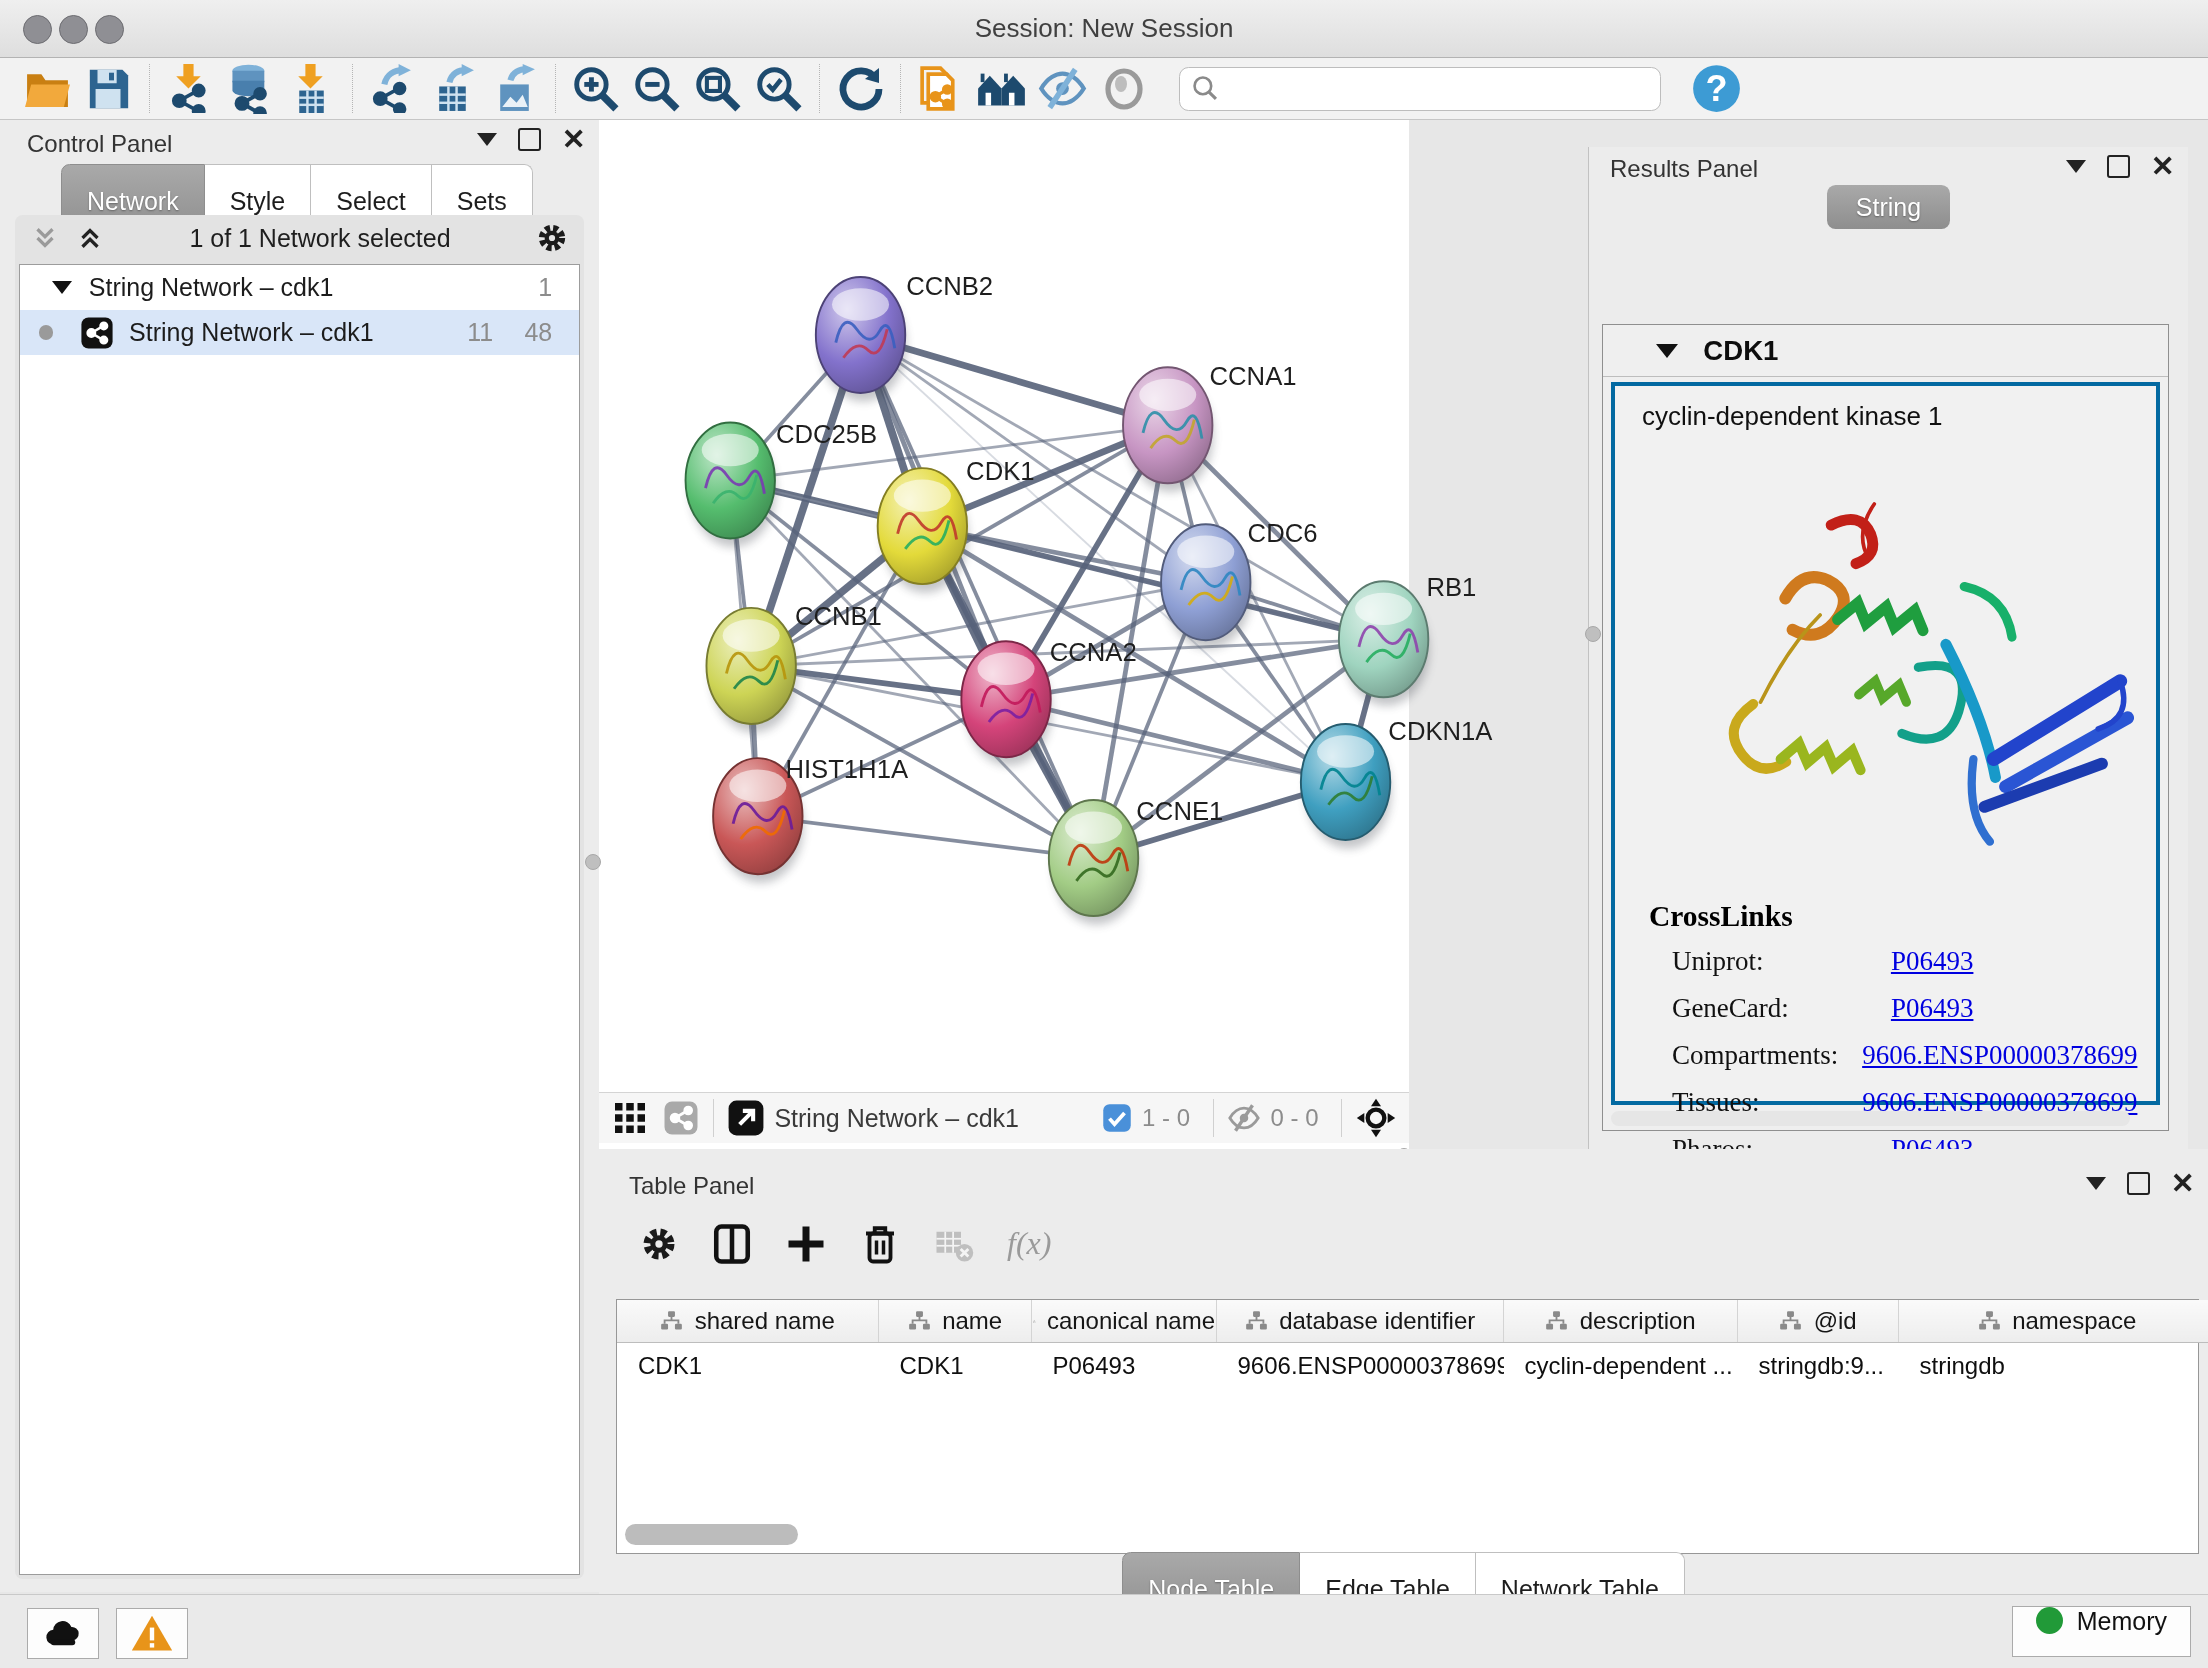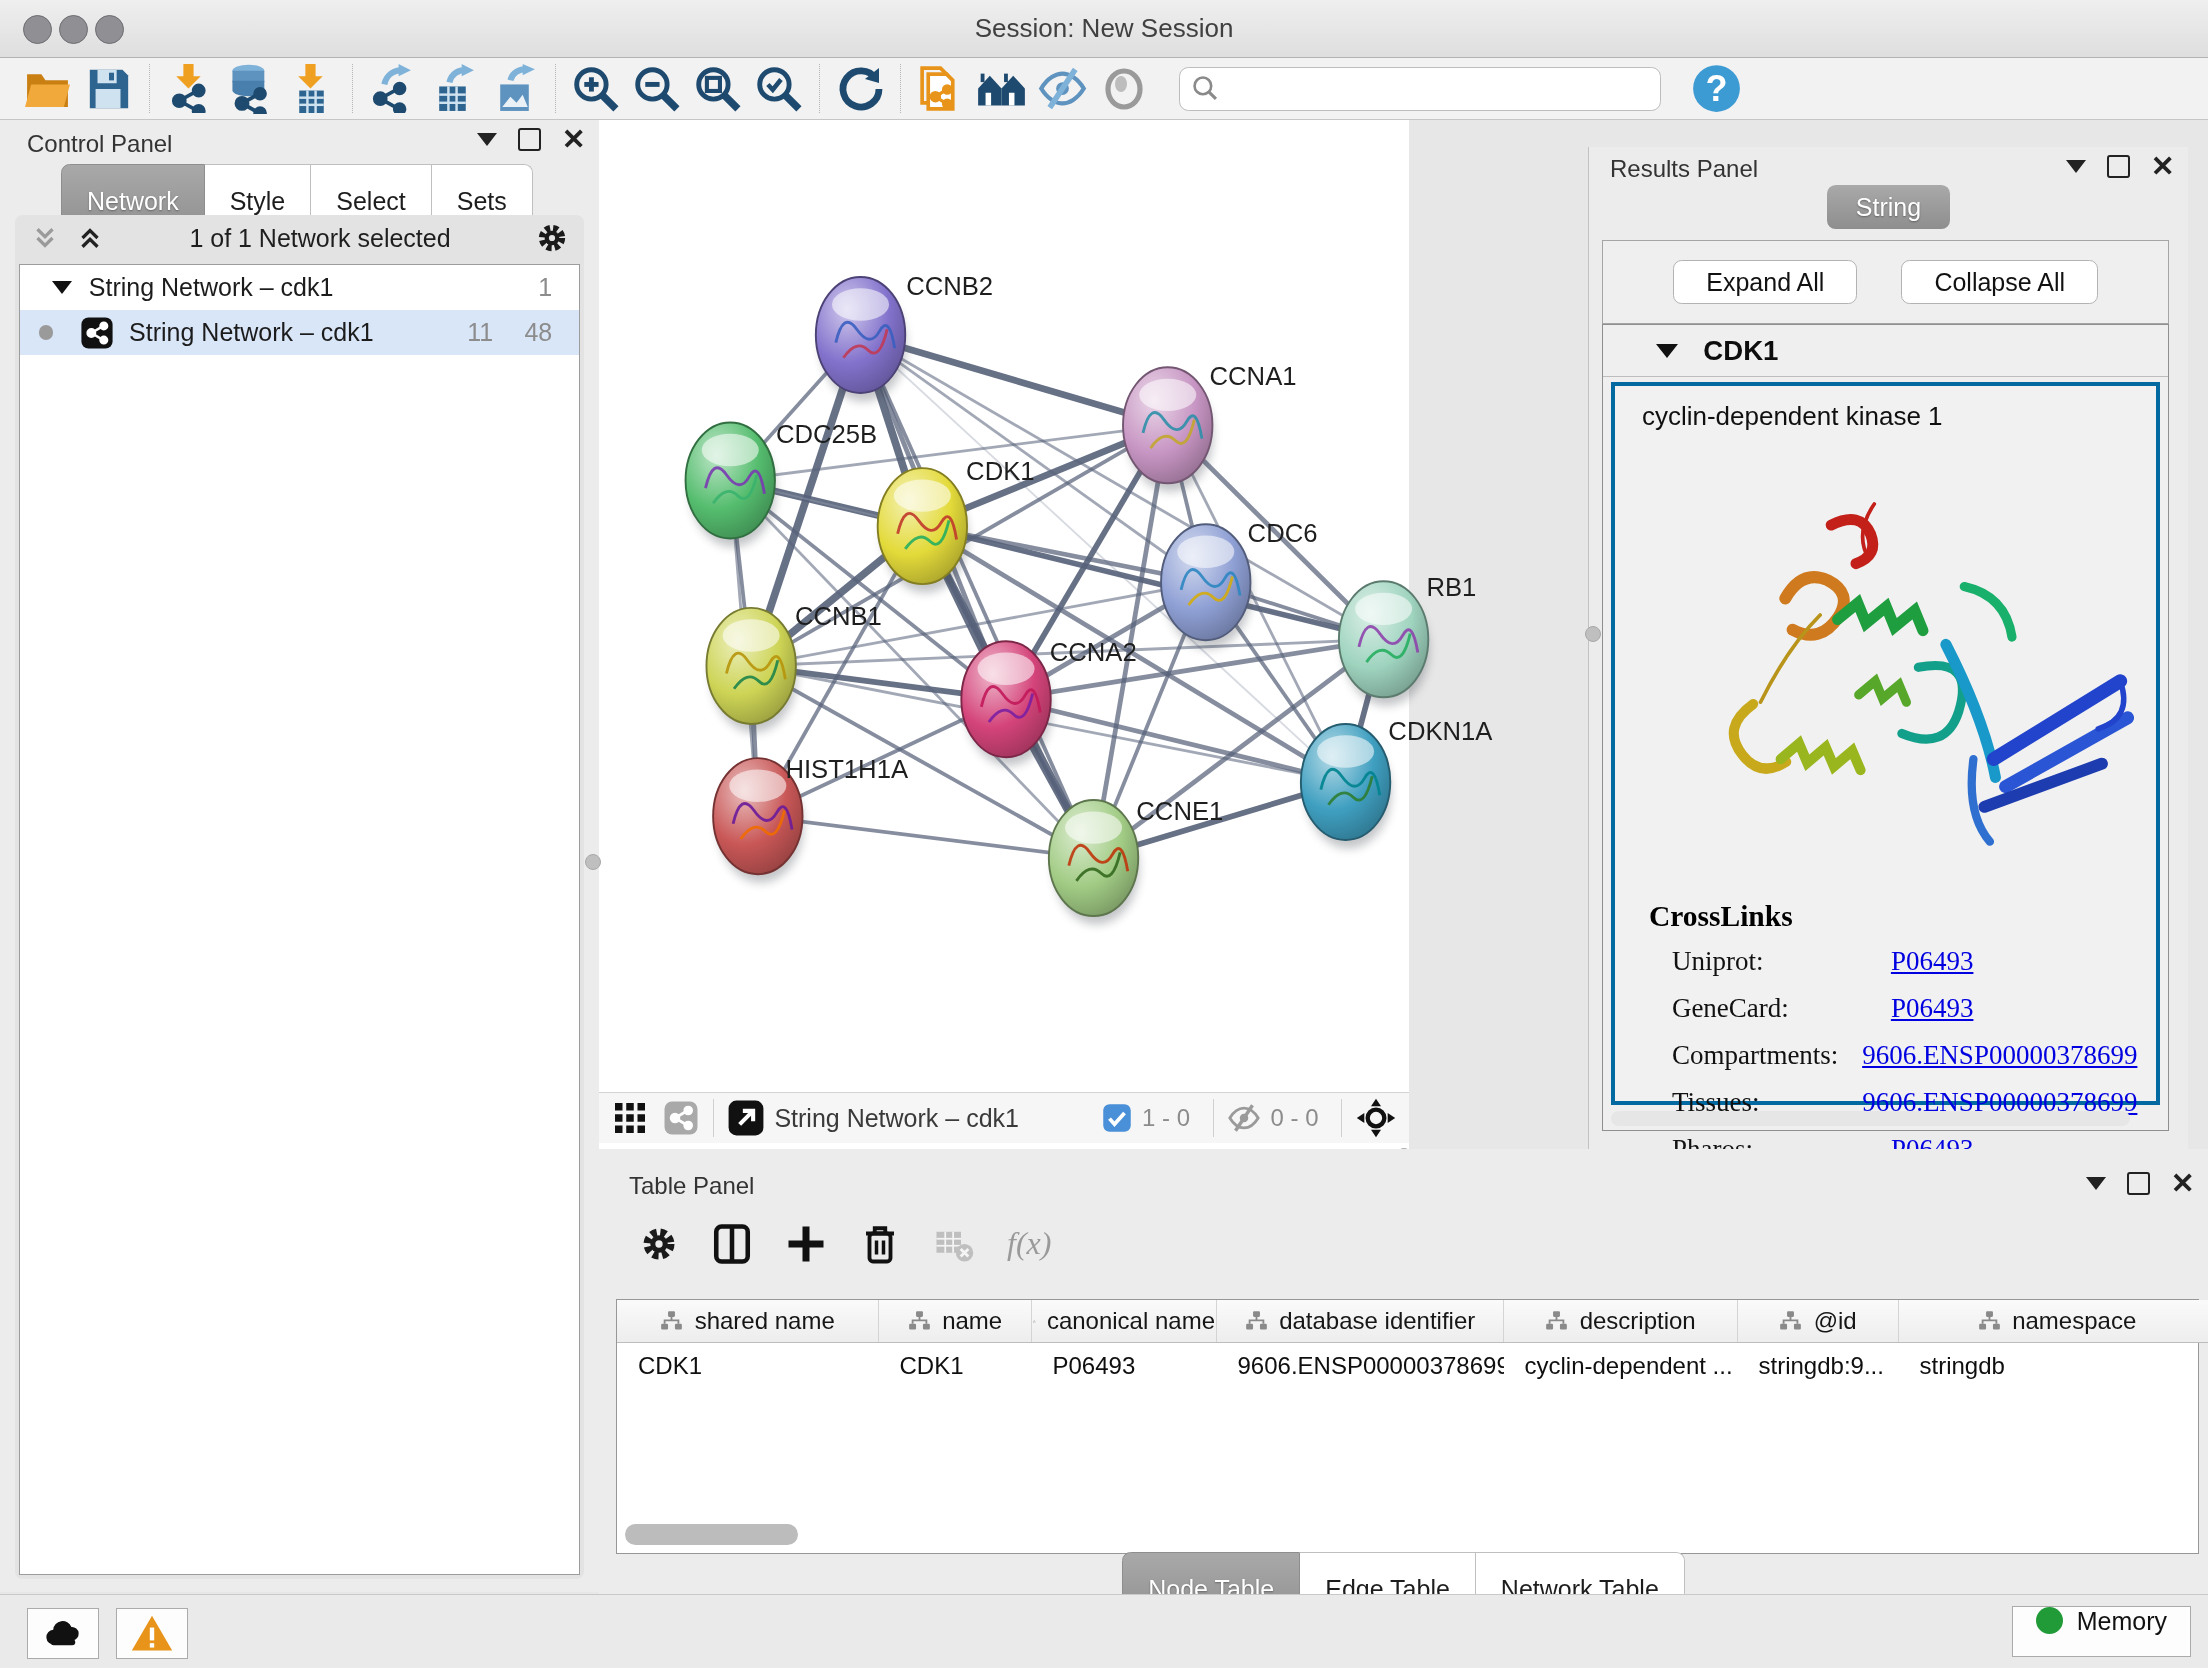--- a/index.html
+++ b/index.html
@@ -602,24 +602,20 @@
   <div id="results-panel">
     <div class="panel-title" style="position:absolute;left:21px;top:7.6px">Results Panel</div>
     <div class="pt-icons">
       <div class="tri"></div>
       <div class="sq"></div>
       <div class="x">✕</div>
     </div>
     <div id="rp-tab">
         <div class="gray-tab">String</div>
       </div>
-    <div id="rp-btnbox">
-      <div class="rp-btn">Expand All</div>
-      <div class="rp-btn">Collapse All</div>
-    </div>
     <div id="rp-content">
       <div id="rp-gene-header">
         <div class="tri"></div>
         <div id="rp-gene-name">CDK1</div>
       </div>
       <div id="rp-inner">
         <div id="rp-desc">cyclin-dependent kinase 1</div>
         <svg id="rp-structure" viewBox="0 0 560 420">
           <g fill="none" stroke-linecap="round">
             <path d="M120 240 q-35 25 -12 55 q20 26 48 8" stroke="#c9a91c" stroke-width="11"></path>

